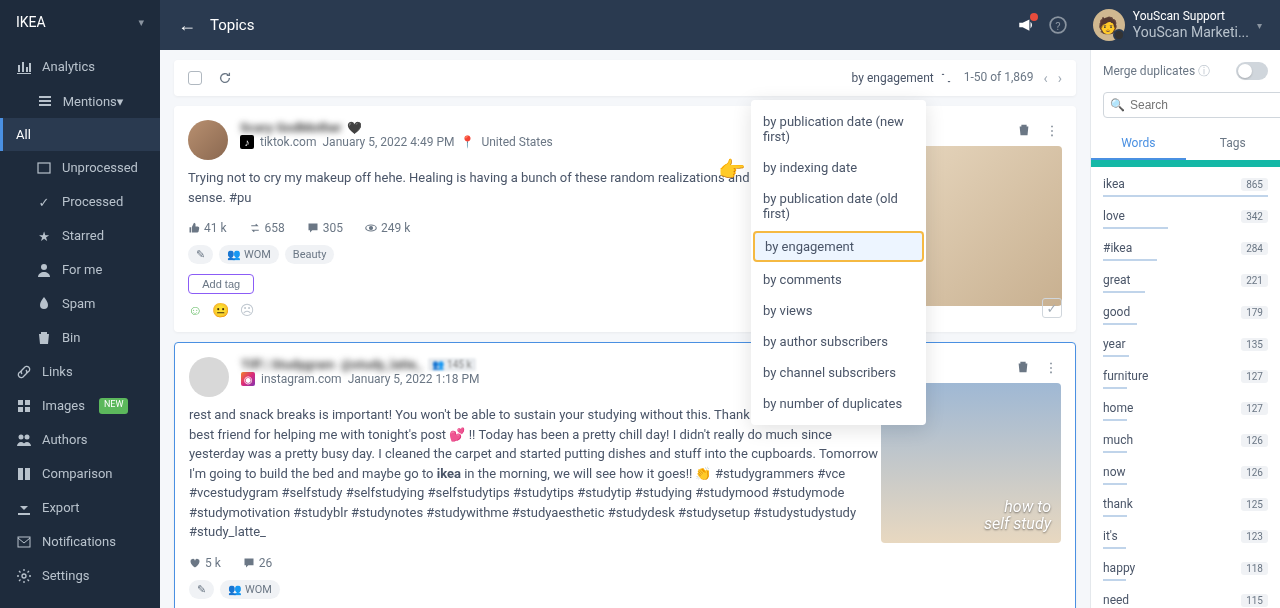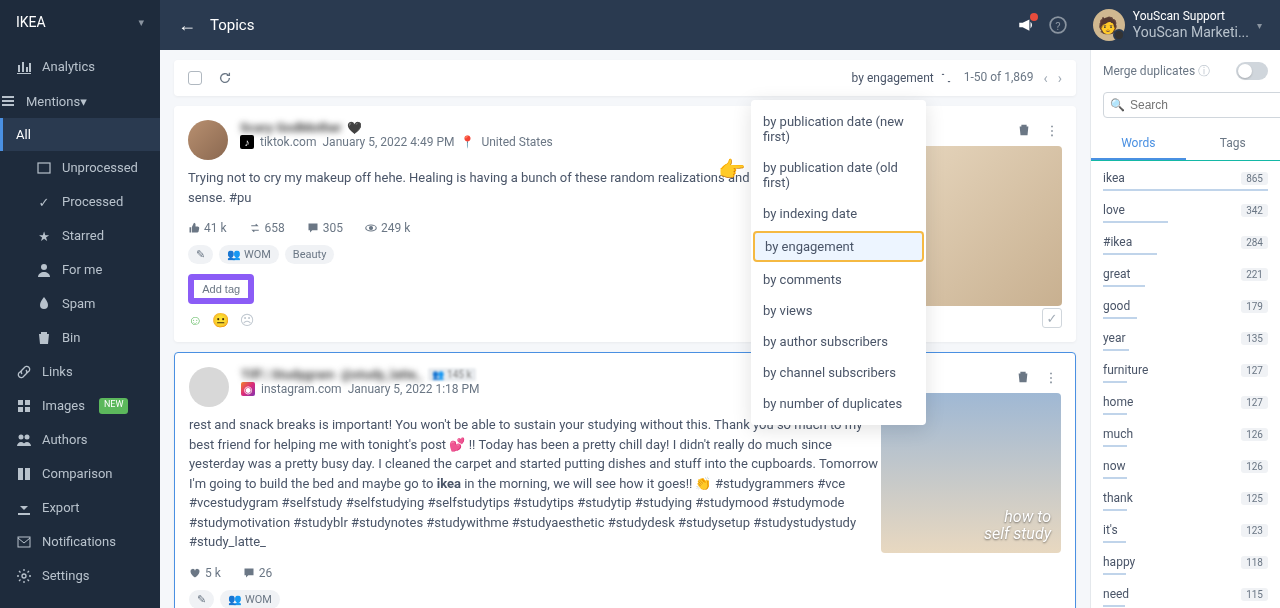--- a/index.html
+++ b/index.html
@@ -8,21 +8,21 @@
 
 
 .sidebar { width: 160px; background: #1e2b3c; color: #b8c2cc; display: flex; flex-direction: column; }
 .brand { padding: 14px 16px; display: flex; align-items: center; justify-content: space-between; cursor: pointer; color: #fff; font-size: 14px; }
 .brand .chev { font-size: 11px; color: #8a94a0; }
 .nav-group { margin-top: 6px; }
 .nav-item { display: flex; gap: 10px; padding: 9px 16px; cursor: pointer; font-size: 13px; color: #b8c2cc; }
 .nav-item.active { background: #2a3a50; color: #fff; border-left: 3px solid #4a90e2; padding-left: 13px; }
 .nav-sub { padding-left: 36px; }
 .nav-item .badge-new { background: #5cb85c; color: #fff; font-size: 9px; padding: 1px 5px; border-radius: 3px; margin-left: 4px; }
-.nav-item-h { display: flex; align-items: center; justify-content: flex-start; padding: 9px 0; cursor: pointer; }
+.nav-item-h { display: flex; align-items: center; justify-content: center; padding: 9px 0; cursor: pointer; }
 .nav-item-h .left { display: flex; align-items: center; gap: 10px; }
 .icon { width: 16px; height: 16px; display: inline-flex; align-items: center; justify-content: center; flex-shrink: 0; }
 .icon svg { width: 16px; height: 16px; fill: currentColor; }
 
 
 .main { flex: 1; display: flex; flex-direction: column; min-width: 0; }
 .topbar { height: 50px; background: #2a3a50; color: #fff; display: flex; align-items: center; padding: 0 18px; gap: 14px; }
 .topbar .back { cursor: pointer; font-size: 18px; }
 .topbar .title { font-size: 15px; }
 .topbar .spacer { flex: 1; }
@@ -70,35 +70,35 @@
 .card-thumb { position: absolute; top: 14px; right: 14px; width: 180px; height: 160px; background: linear-gradient(135deg,#e8d8c0,#c8b090); border-radius: 4px; overflow: hidden; }
 .card-thumb.studypic { background: linear-gradient(180deg,#9fb8d4,#e8d8c0); }
 .thumb-txt { position: absolute; bottom: 10px; right: 10px; color: #fff; font-size: 16px; font-style: italic; text-shadow: 0 1px 2px rgba(0,0,0,0.5); text-align: right; line-height: 1.1; }
 .card-actions { position: absolute; top: 14px; right: 14px; display: flex; gap: 8px; color: #6b7785; }
 .card.has-thumb .card-actions { right: 14px; }
 .action-ic { cursor: pointer; width: 20px; height: 20px; display: flex; align-items: center; justify-content: center; }
 .stats { display: flex; gap: 22px; color: #6b7785; font-size: 12px; margin-bottom: 10px; align-items: center; }
 .stats .st { display: flex; align-items: center; gap: 4px; }
 .tags-row { display: flex; gap: 6px; align-items: center; margin-bottom: 10px; flex-wrap: wrap; }
 .tag-chip { background: #f0f2f5; color: #6b7785; font-size: 11px; padding: 3px 8px; border-radius: 10px; display: inline-flex; align-items: center; gap: 3px; }
-.add-tag { border: 6px solid #8b5cf6; font-size: 11px; padding: 3px 8px; border-radius: 4px; color: #6b7785; cursor: pointer; background: #fff; }
+.add-tag { border: 1px solid #8b5cf6; font-size: 11px; padding: 3px 8px; border-radius: 4px; color: #6b7785; cursor: pointer; background: #fff; }
 .sentiments { display: flex; gap: 10px; color: #c0c8d0; }
 .sentiments .s { cursor: pointer; font-size: 14px; }
 .sentiments .s.active { color: #5cb85c; }
 .approve-check { width: 20px; height: 20px; border: 1px solid #d0d6dc; border-radius: 3px; display: flex; align-items: center; justify-content: center; color: #a0aab5; position: absolute; right: 14px; bottom: 14px; cursor: pointer; }
 
 
 .rp-top { padding: 12px; display: flex; align-items: center; justify-content: space-between; font-size: 12px; color: #6b7785; }
 .toggle { width: 32px; height: 18px; background: #d0d6dc; border-radius: 9px; position: relative; cursor: pointer; }
 .toggle::after { content: ''; width: 14px; height: 14px; background: #fff; border-radius: 50%; position: absolute; top: 2px; left: 2px; box-shadow: 0 1px 2px rgba(0,0,0,0.2); }
 .rp-search { padding: 0 12px; display: flex; gap: 6px; align-items: center; }
 .rp-search input { flex: 1; border: 1px solid #d0d6dc; border-radius: 4px; padding: 5px 8px 5px 26px; font-size: 12px; }
 .search-wrap { position: relative; flex: 1; }
 .search-wrap .sicon { position: absolute; left: 7px; top: 6px; color: #a0aab5; font-size: 12px; }
-.rp-tabs { display: flex; border-bottom: 1px solid #14b8a6; margin-top: 10px; }
+.rp-tabs { display: flex; border-bottom: 7px solid #14b8a6; margin-top: 10px; }
 .rp-tab { flex: 1; text-align: center; padding: 8px; font-size: 12px; cursor: pointer; color: #6b7785; }
 .rp-tab.active { color: #4a90e2; border-bottom: 2px solid #4a90e2; }
 .rp-list { flex: 1; overflow-y: auto; padding: 6px 12px; }
 .rp-row { display: flex; justify-content: space-between; align-items: center; padding: 4px 0; }
 .rp-word { font-size: 12px; color: #4a5568; }
 .rp-count { font-size: 10px; background: #f0f2f5; color: #6b7785; padding: 1px 5px; border-radius: 3px; }
 .rp-bar { height: 2px; background: #c0d4ea; margin-bottom: 8px; }
 
 .blur-chip { background: #e8ebee; color: #888; font-size: 10px; padding: 1px 4px; border-radius: 2px; filter: blur(1px); }
 svg { display: block; }
@@ -293,22 +293,22 @@
             <div class="pager">
               <span>1-50 of 1,869</span>
               <span class="nav">‹</span>
               <span class="nav">›</span>
             </div>
           </div>
 
           <span class="point-hand">👉</span>
           <div class="sort-menu">
             <div class="sort-item">by publication date (new first)</div>
+            <div class="sort-item">by indexing date</div>
             <div class="sort-item">by publication date (old first)</div>
-            <div class="sort-item">by indexing date</div>
             <div class="sort-item selected">by engagement</div>
             <div class="sort-item">by comments</div>
             <div class="sort-item">by views</div>
             <div class="sort-item">by author subscribers</div>
             <div class="sort-item">by channel subscribers</div>
             <div class="sort-item">by number of duplicates</div>
           </div>
         </div>
 
         <div class="card has-thumb">

